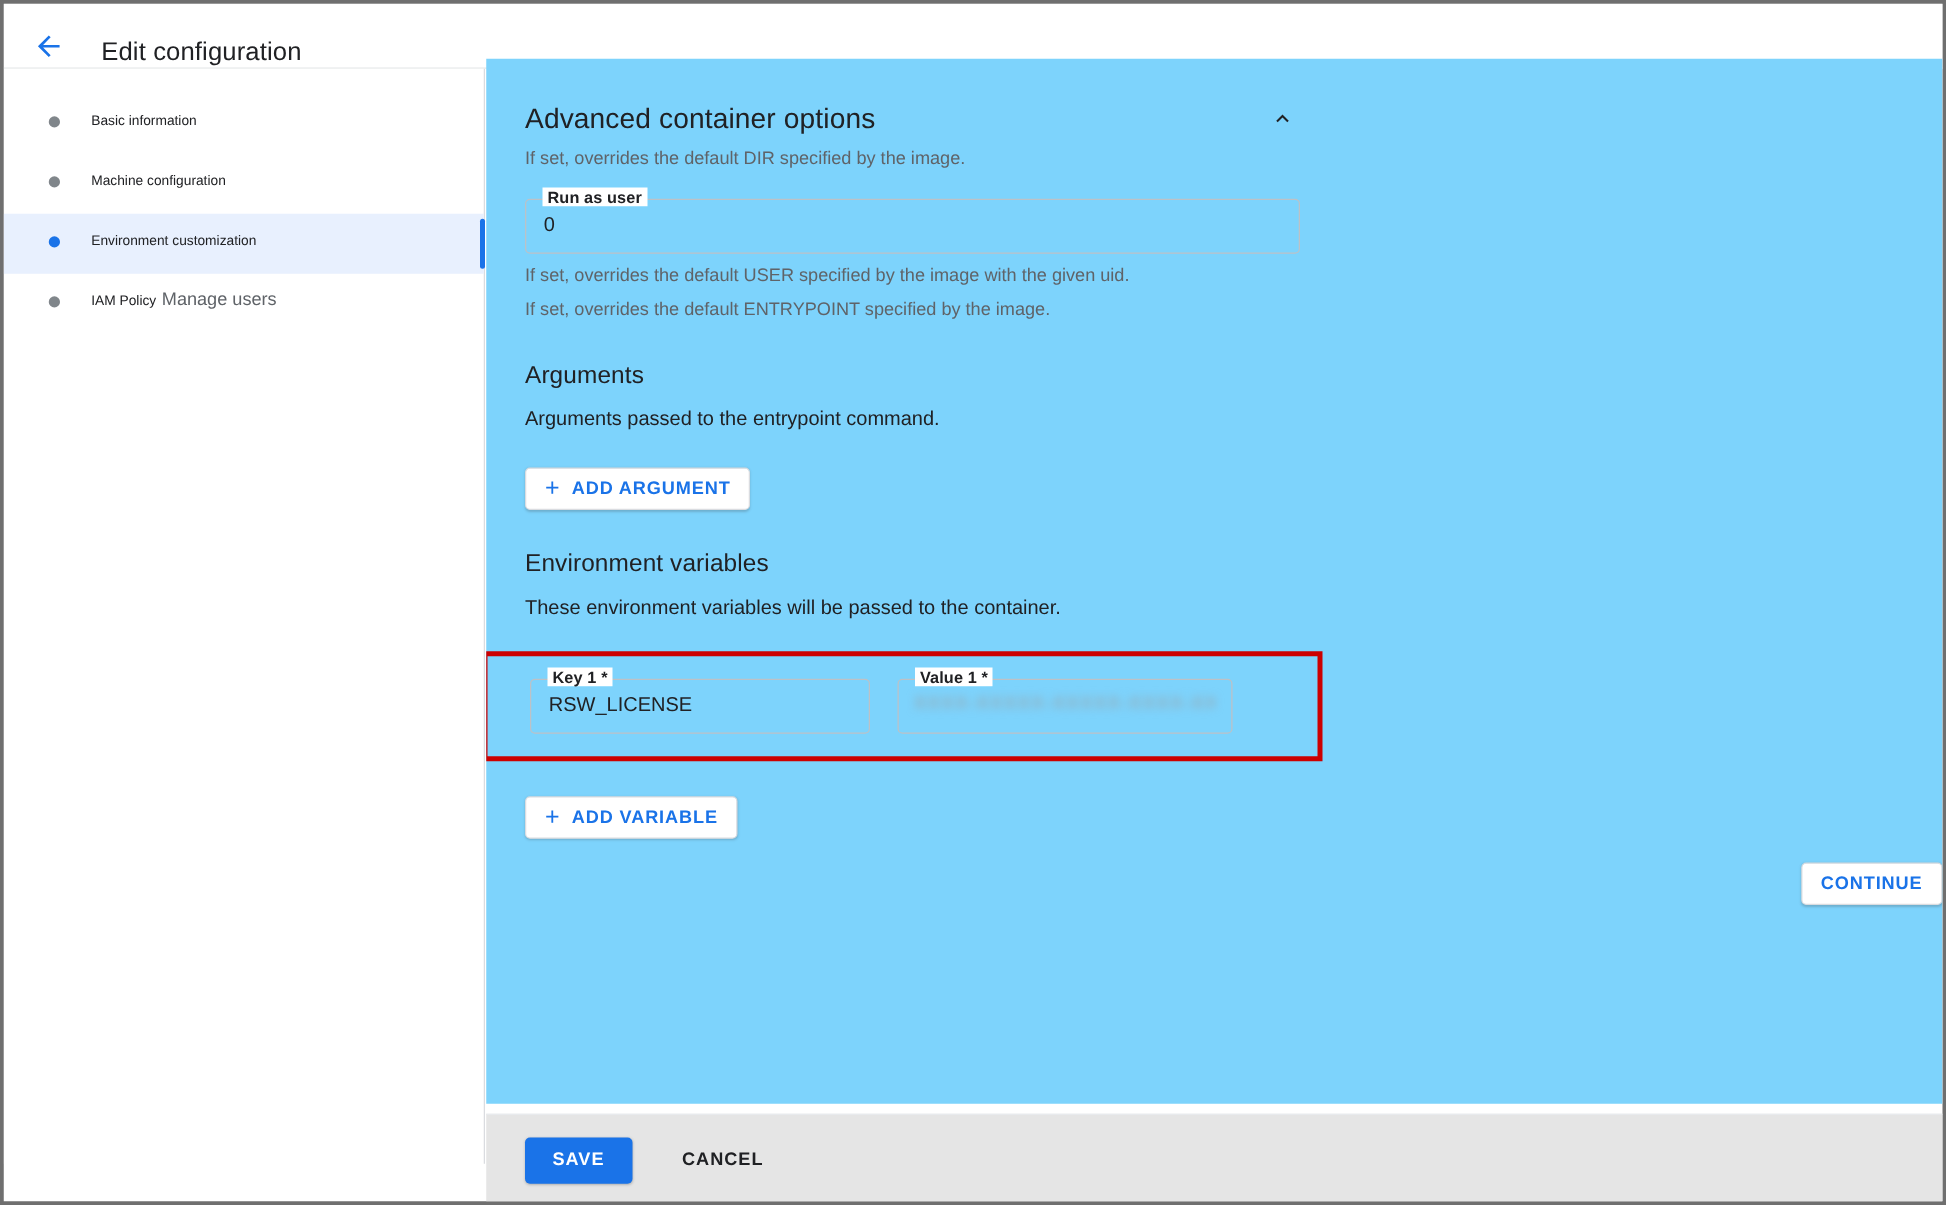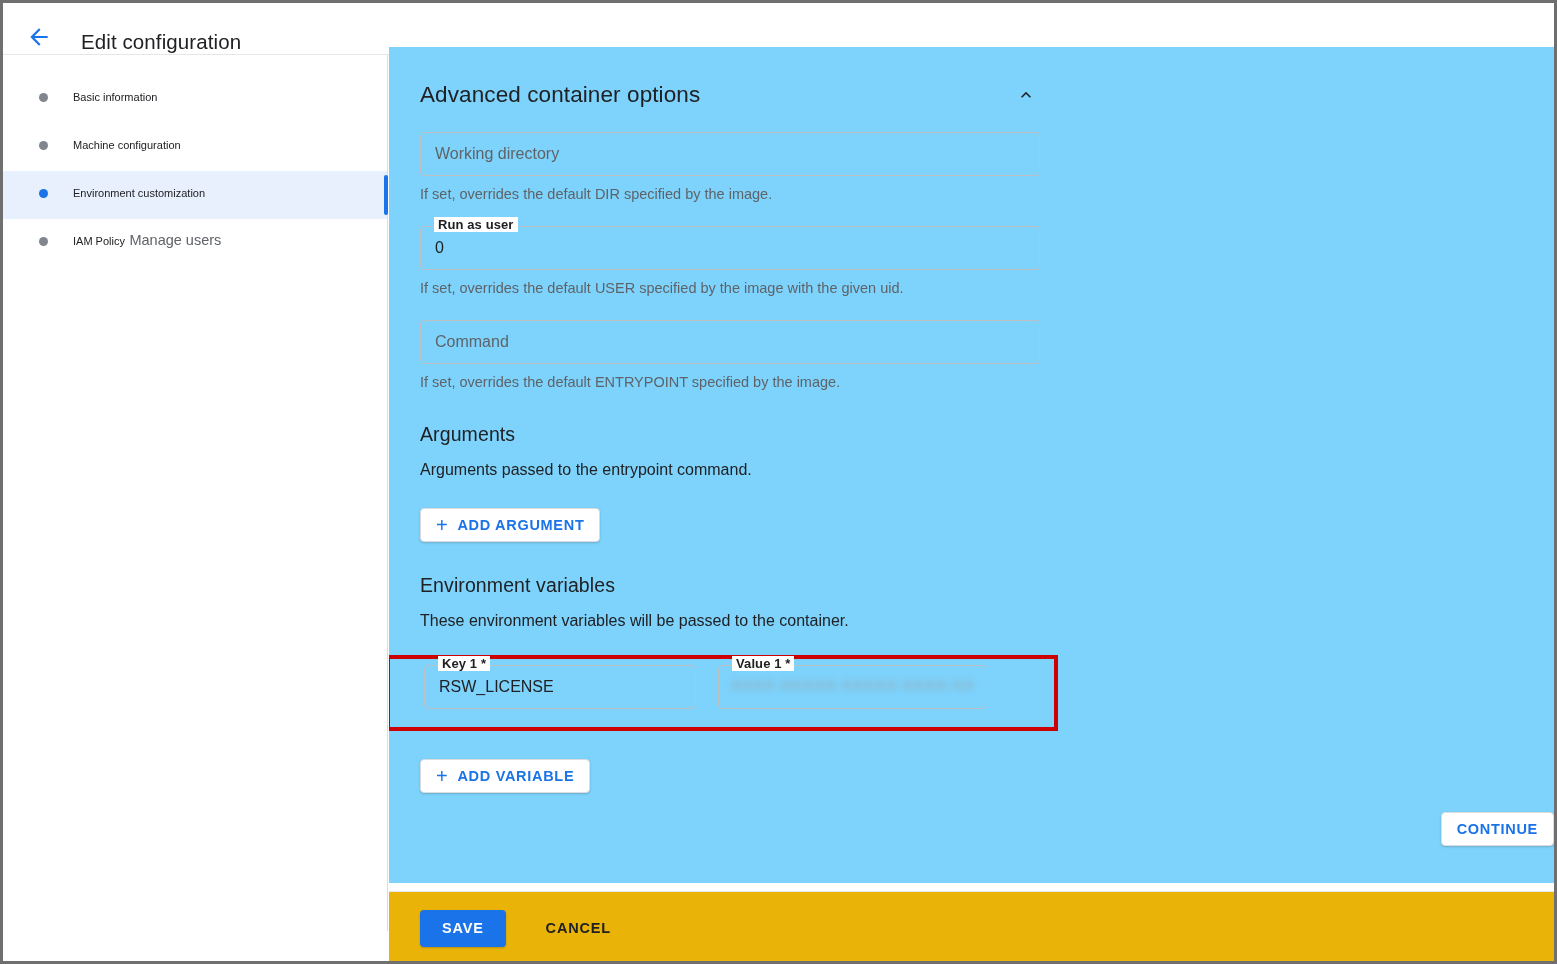--- a/index.html
+++ b/index.html
@@ -242,21 +242,21 @@
     margin-top: -1px;
   }
   .btn-row { margin-top: 28px; }
 
   
   .env-highlight {
     position: relative;
     width: 630px;
     margin-top: 24px;
     margin-left: -34px;
-    padding: 6px 0 18px 34px;
+    padding: 18px 0 18px 34px;
     border: 4px solid #cc0000;
     box-sizing: content-box;
   }
   .env-row { display: flex; align-items: flex-start; }
   .field.kv {
     width: 272px;
     height: 44px;
     margin-top: 0;
   }
   .field.kv.value { margin-left: 22px; width: 268px; }
@@ -275,21 +275,21 @@
     user-select: none;
   }
 
   
   .footer {
     position: absolute;
     left: 386px;
     top: 888px;
     right: 0;
     height: 73px;
-    background: #eab308;
+    background: #e5e5e5;
     border-top: 1px solid #e8eaed;
     display: flex;
     align-items: center;
     padding-left: 31px;
     box-sizing: border-box;
   }
   .save-btn {
     display: inline-flex;
     align-items: center;
     justify-content: center;
@@ -376,37 +376,29 @@
 
       <div class="section-head">
         <h2>Advanced container options</h2>
         <span class="chevron-btn">
           <svg width="20" height="20" viewBox="0 0 24 24" aria-hidden="true">
             <path d="M7.4 15.4L12 10.8l4.6 4.6L18 14l-6-6-6 6z" fill="#202124"></path>
           </svg>
         </span>
       </div>
 
-      <div class="field">
-        <span class="outline"></span>
-        <input type="text" value="" placeholder="Working directory" style="">
-      </div>
       <div class="helper">If set, overrides the default DIR specified by the image.</div>
 
       <div class="field notched">
         <span class="outline"></span>
         <span class="field-label">Run as user</span>
         <input type="text" value="0" style="">
       </div>
       <div class="helper">If set, overrides the default USER specified by the image with the given uid.</div>
 
-      <div class="field">
-        <span class="outline"></span>
-        <input type="text" value="" placeholder="Command" style="">
-      </div>
       <div class="helper">If set, overrides the default ENTRYPOINT specified by the image.</div>
 
       <h3 class="sub">Arguments</h3>
       <div class="sub-desc">Arguments passed to the entrypoint command.</div>
       <div class="btn-row">
         <span class="wbtn">
           <span class="plus">+</span>
           <span>ADD ARGUMENT</span>
         </span>
       </div>

